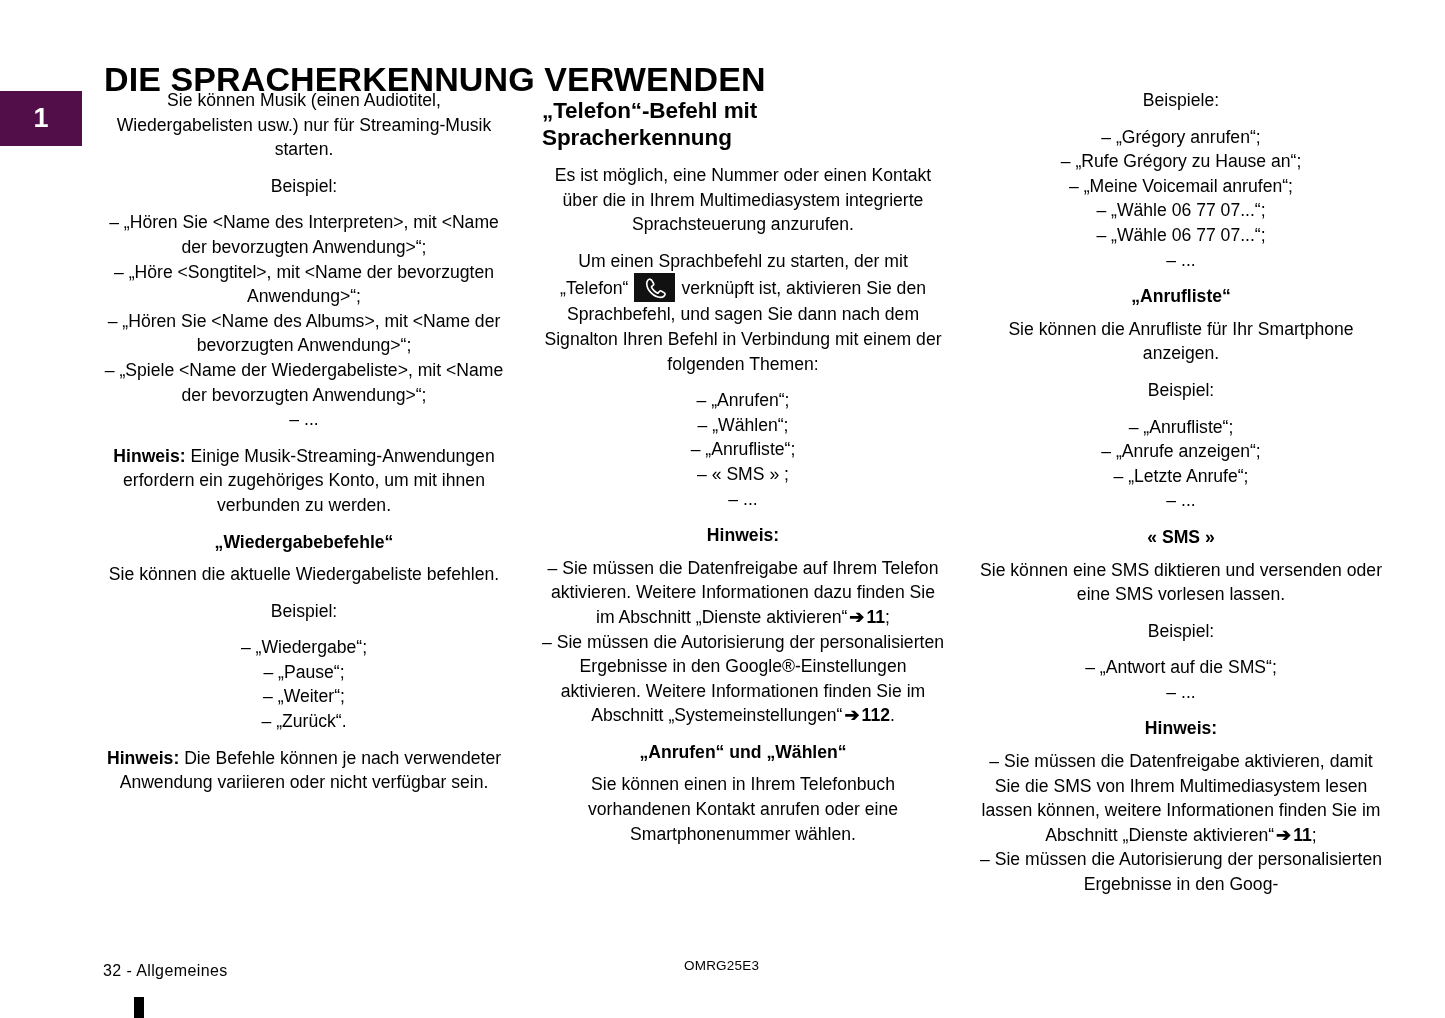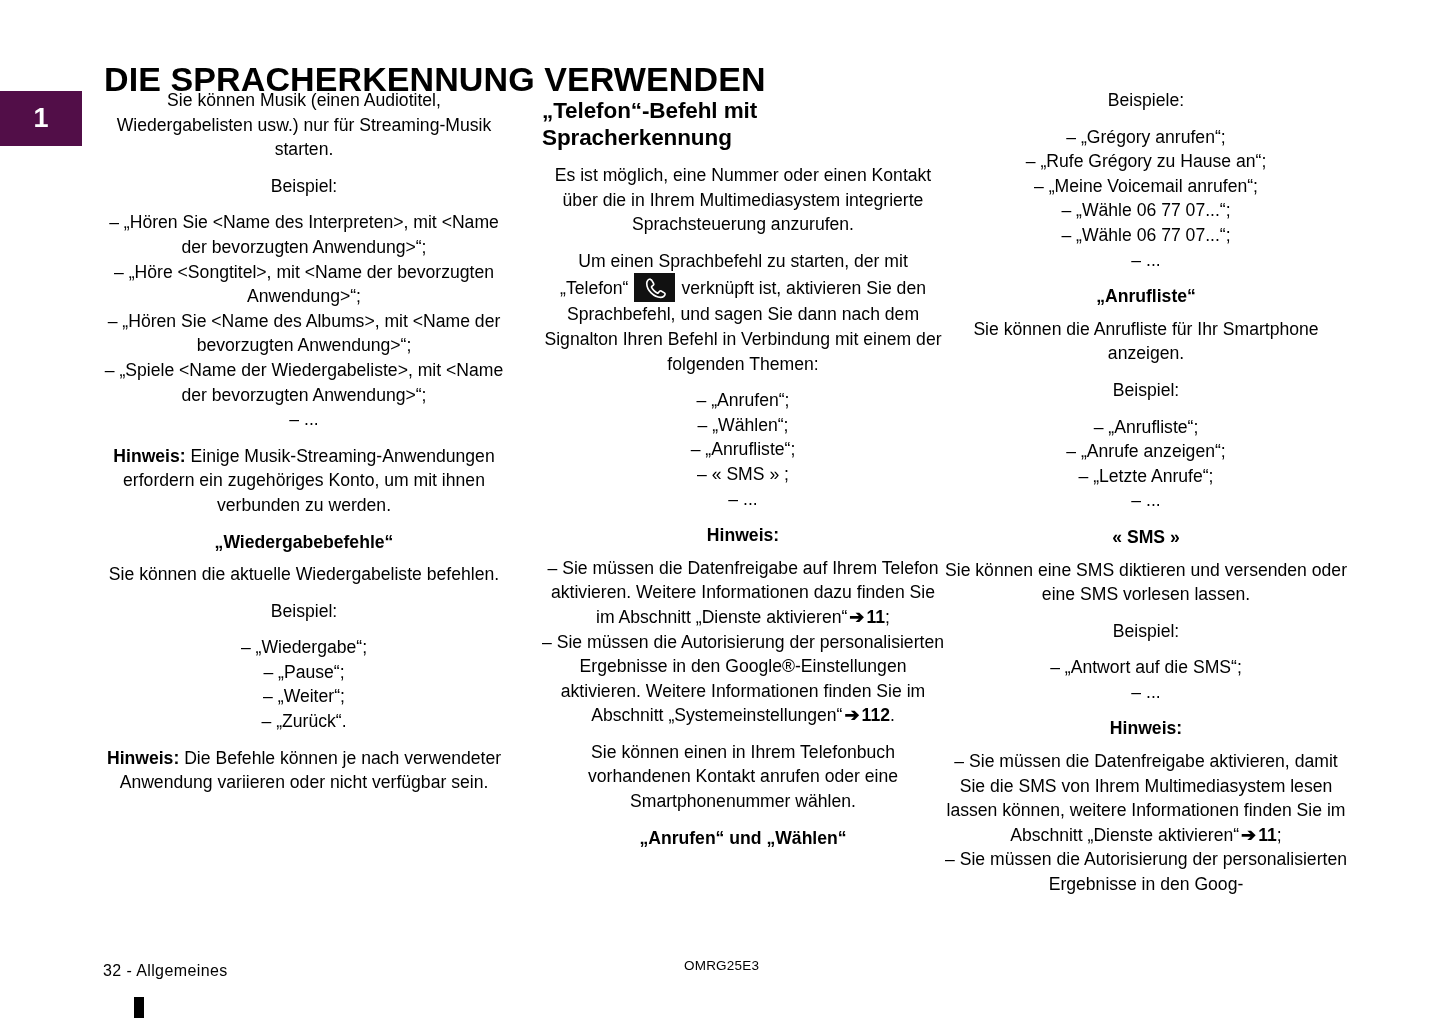--- a/index.html
+++ b/index.html
@@ -49,21 +49,21 @@
   
   .col {
     position: absolute;
     top: 88px;
     width: 402px;
     font-size: 17.6px;
     line-height: 24.6px;
   }
   #col1 { left: 103px; }
   #col2 { left: 542px; margin-top: 9px; }
-  #col3 { left: 945px; }
+  #col3 { left: 980px; }
 
   .col p {
     margin: 0 0 0 0;
     padding: 0;
     text-align: center;
   }
 
   
   .para { margin-bottom: 12px !important; }
 
@@ -194,23 +194,23 @@
     <p class="li">– ...</p>
   </div>
 
   <p class="para sub-head">Hinweis:</p>
 
   <div class="list">
     <p class="li"><span>– Sie müssen die Datenfreigabe auf Ihrem Telefon aktivieren. Weitere Informationen dazu finden Sie im Abschnitt „Dienste aktivieren“</span><span class="arrow">➔</span><b>11</b><span>;</span></p>
     <p class="li"><span>– Sie müssen die Autorisierung der personalisierten Ergebnisse in den Google®-Einstellungen aktivieren. Weitere Informationen finden Sie im Abschnitt „Systemeinstellungen“</span><span class="arrow">➔</span><b>112</b><span>.</span></p>
   </div>
 
+  <p class="para sub-head">„Anrufen“ und „Wählen“</p>
+
   <p class="para">Sie können einen in Ihrem Telefonbuch vorhandenen Kontakt anrufen oder eine Smartphonenummer wählen.</p>
-
-  <p class="para sub-head">„Anrufen“ und „Wählen“</p>
 
 </div>
 
 <div class="col" id="col3">
 
   <p class="para">Beispiele:</p>
 
   <div class="list">
     <p class="li">– „Grégory anrufen“;</p>
     <p class="li">– „Rufe Grégory zu Hause an“;</p>

